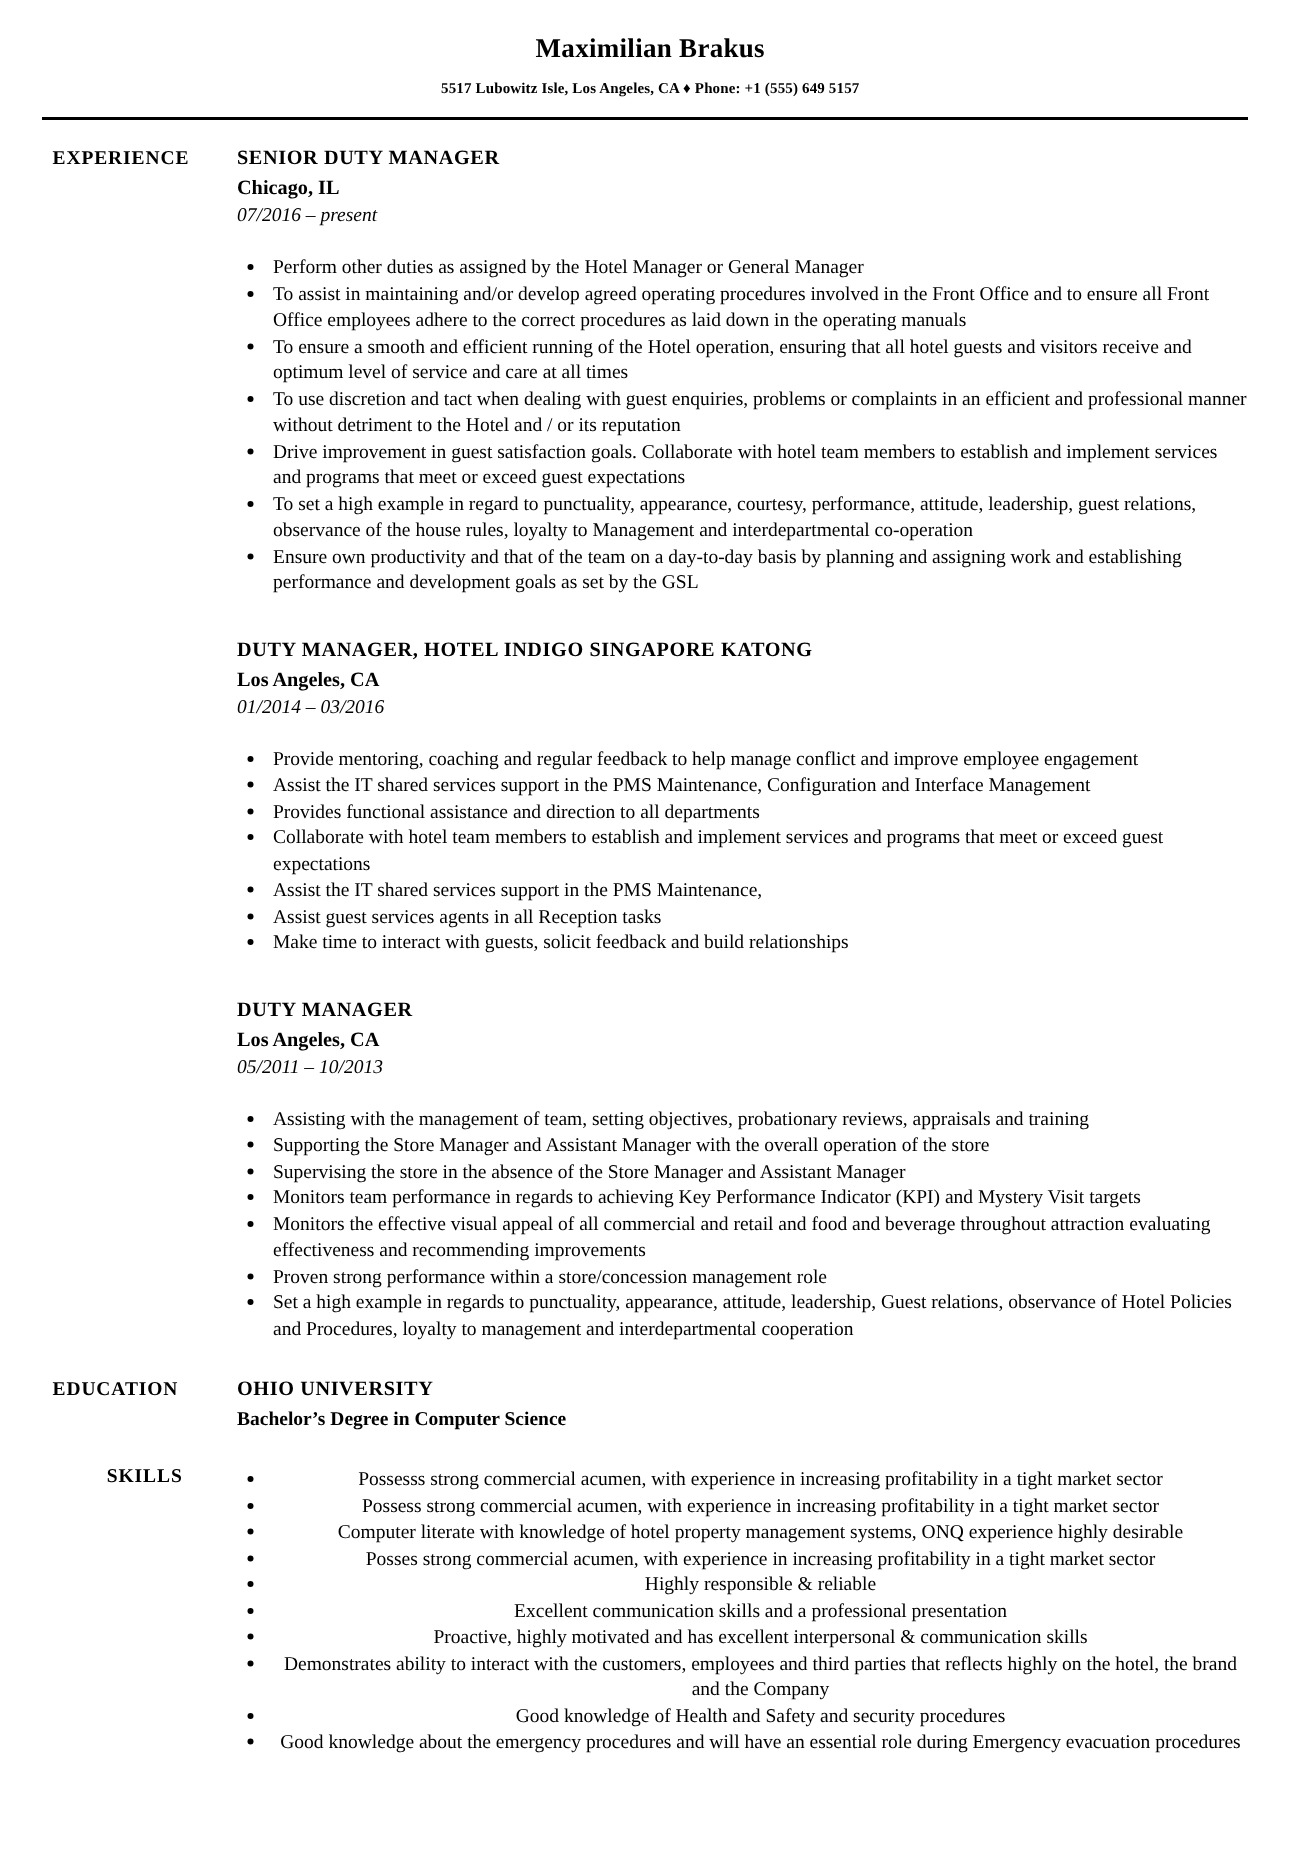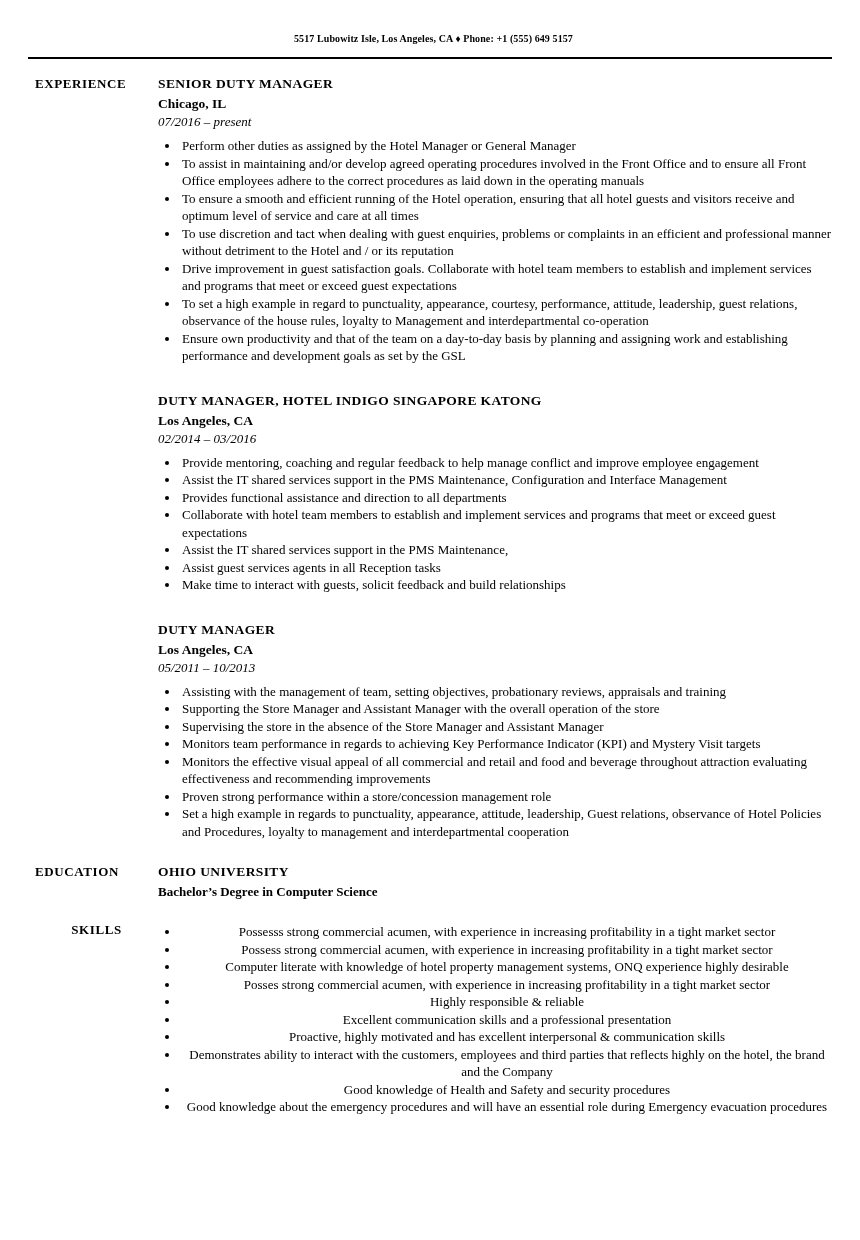--- a/index.html
+++ b/index.html
@@ -60,21 +60,21 @@
     font-size: 13.5px;
     font-weight: bold;
     margin-top: 4px;
   }
   .job-dates {
     font-size: 13px;
     margin-top: 2px;
     font-style: italic;
   }
   ul.bullets {
-    margin: 7px 0 0 0;
+    margin: 18px 0 0 0;
     padding-left: 22px;
     list-style-type: disc;
   }
   ul.bullets li {
     font-size: 13px;
     line-height: 17.5px;
     padding-left: 2px;
   }
   
   .school {
@@ -89,20 +89,21 @@
   }
   
   .row-skills ul.bullets { margin-top: 1px; }
 </style>
 </head>
 <body>
 
 <div class="page">
 
   <header class="resume-header">
+    <div class="name">Maximilian Brakus</div>
     <div class="contact">5517 Lubowitz Isle, Los Angeles, CA ♦ Phone: +1 (555) 649 5157</div>
   </header>
 
   <hr class="rule">
 
   <section class="row row-experience">
     <div class="label-col">
       <div class="section-label">EXPERIENCE</div>
     </div>
     <div class="content-col">
@@ -118,21 +119,21 @@
           <li>To use discretion and tact when dealing with guest enquiries, problems or complaints in an efficient and professional manner without detriment to the Hotel and / or its reputation</li>
           <li>Drive improvement in guest satisfaction goals. Collaborate with hotel team members to establish and implement services and programs that meet or exceed guest expectations</li>
           <li>To set a high example in regard to punctuality, appearance, courtesy, performance, attitude, leadership, guest relations, observance of the house rules, loyalty to Management and interdepartmental co-operation</li>
           <li>Ensure own productivity and that of the team on a day-to-day basis by planning and assigning work and establishing performance and development goals as set by the GSL</li>
         </ul>
       </div>
 
       <div class="job">
         <div class="job-title">DUTY MANAGER, HOTEL INDIGO SINGAPORE KATONG</div>
         <div class="job-location">Los Angeles, CA</div>
-        <div class="job-dates">02/2014 – 03/2016</div>
+        <div class="job-dates">01/2014 – 03/2016</div>
         <ul class="bullets">
           <li>Provide mentoring, coaching and regular feedback to help manage conflict and improve employee engagement</li>
           <li>Assist the IT shared services support in the PMS Maintenance, Configuration and Interface Management</li>
           <li>Provides functional assistance and direction to all departments</li>
           <li>Collaborate with hotel team members to establish and implement services and programs that meet or exceed guest expectations</li>
           <li>Assist the IT shared services support in the PMS Maintenance,</li>
           <li>Assist guest services agents in all Reception tasks</li>
           <li>Make time to interact with guests, solicit feedback and build relationships</li>
         </ul>
       </div>

